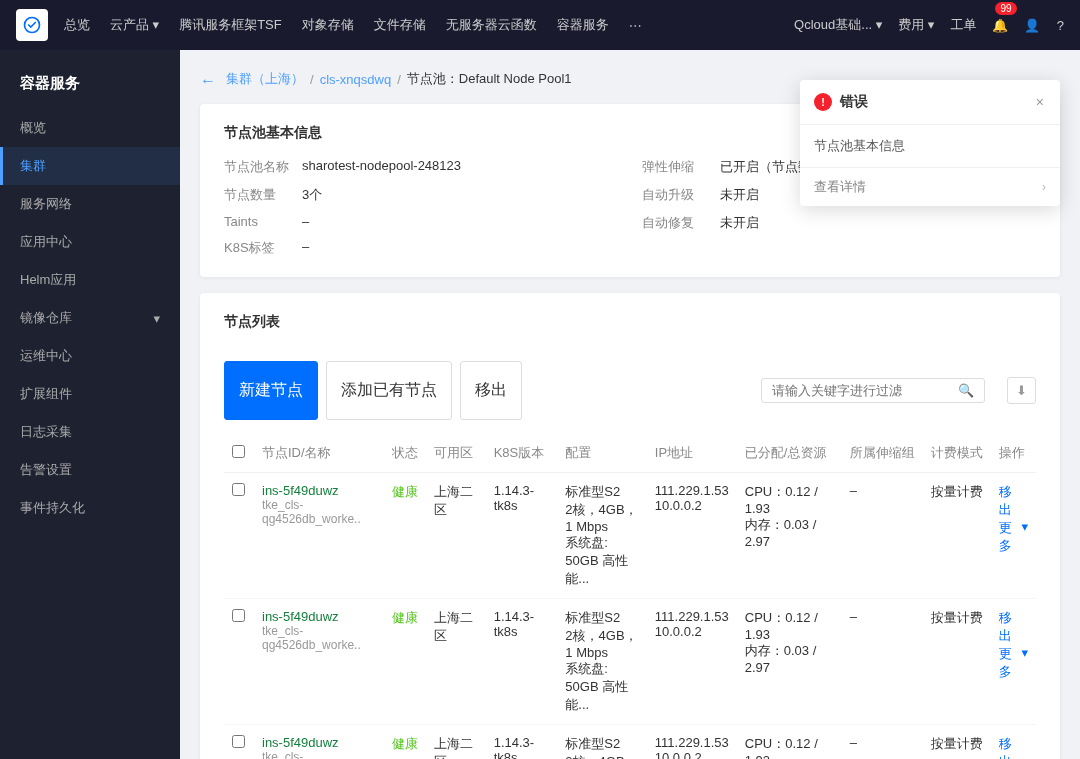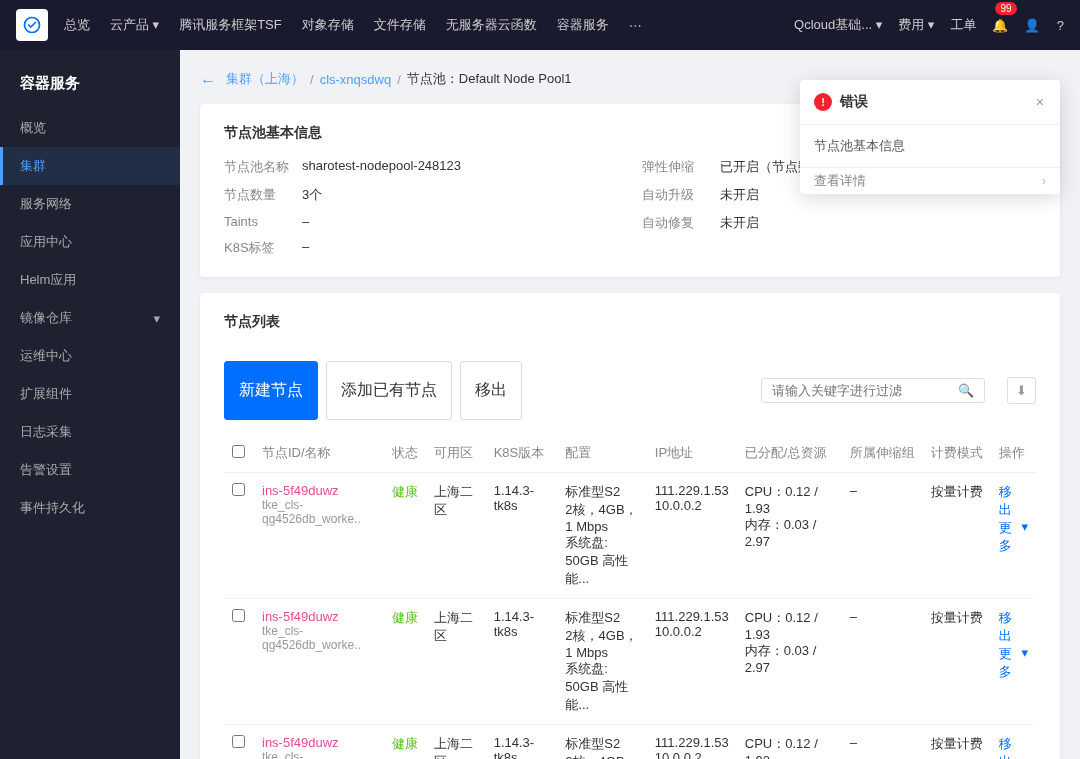--- a/index.html
+++ b/index.html
@@ -213,21 +213,21 @@
       border-bottom: 1px solid #f0f0f0;
       text-align: left;
       white-space: nowrap;
     }
     tbody tr td {
       padding: 10px 8px;
       border-bottom: 1px solid #f5f5f5;
       vertical-align: top;
     }
     tbody tr:last-child td { border-bottom: none; }
-    .link { color: #ec4899; cursor: pointer; text-align: center; }
+    .link { color: #15803d; cursor: pointer; text-align: center; }
     .status-healthy { color: #52c41a; }
     .action-link { color: #006eff; cursor: pointer; margin-right: 4px; }
     .action-more { color: #006eff; cursor: pointer; display: flex; gap: 2px; }
     .checkbox-cell { width: 30px; }
     input[type=checkbox] { cursor: pointer; }
 
     
     .error-popup {
       position: fixed;
       top: 80px;
@@ -270,21 +270,21 @@
     }
     .error-body {
       padding: 12px 14px;
       font-size: 13px;
       color: #555;
     }
     .error-link {
       display: flex;
       align-items: center;
       justify-content: space-between;
-      padding: 4px 14px;
+      padding: 10px 14px;
       border-top: 1px solid #f0f0f0;
       color: #888;
       font-size: 13px;
       cursor: pointer;
     }
     .chevron-right { color: #bbb; font-size: 12px; }
   </style>
 </head>
 <body>
 

